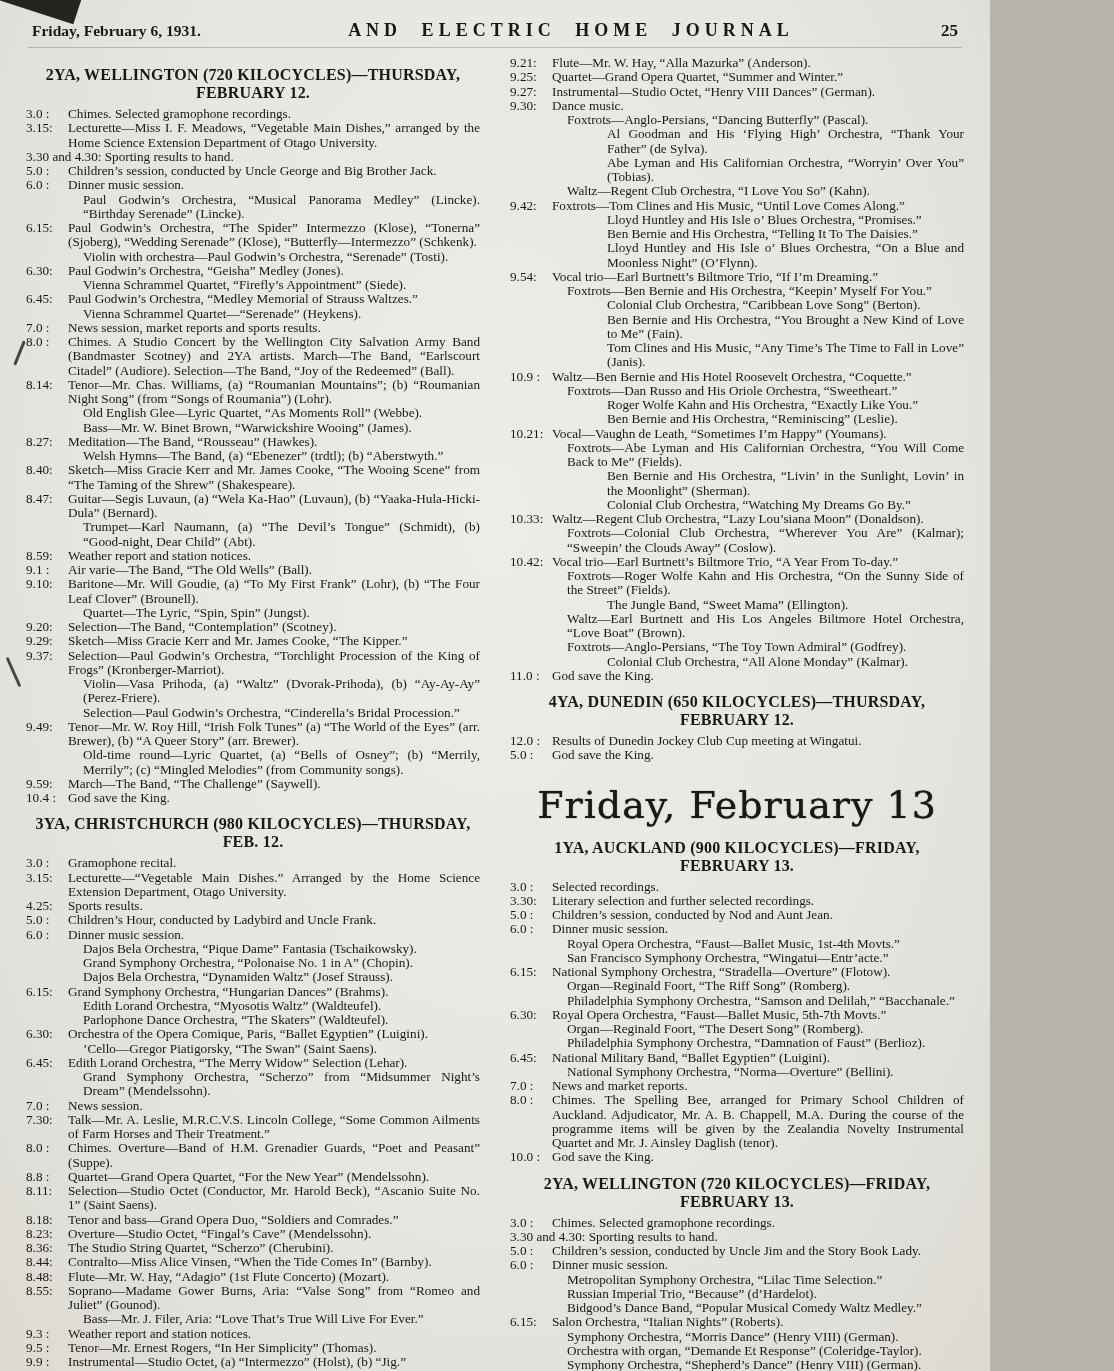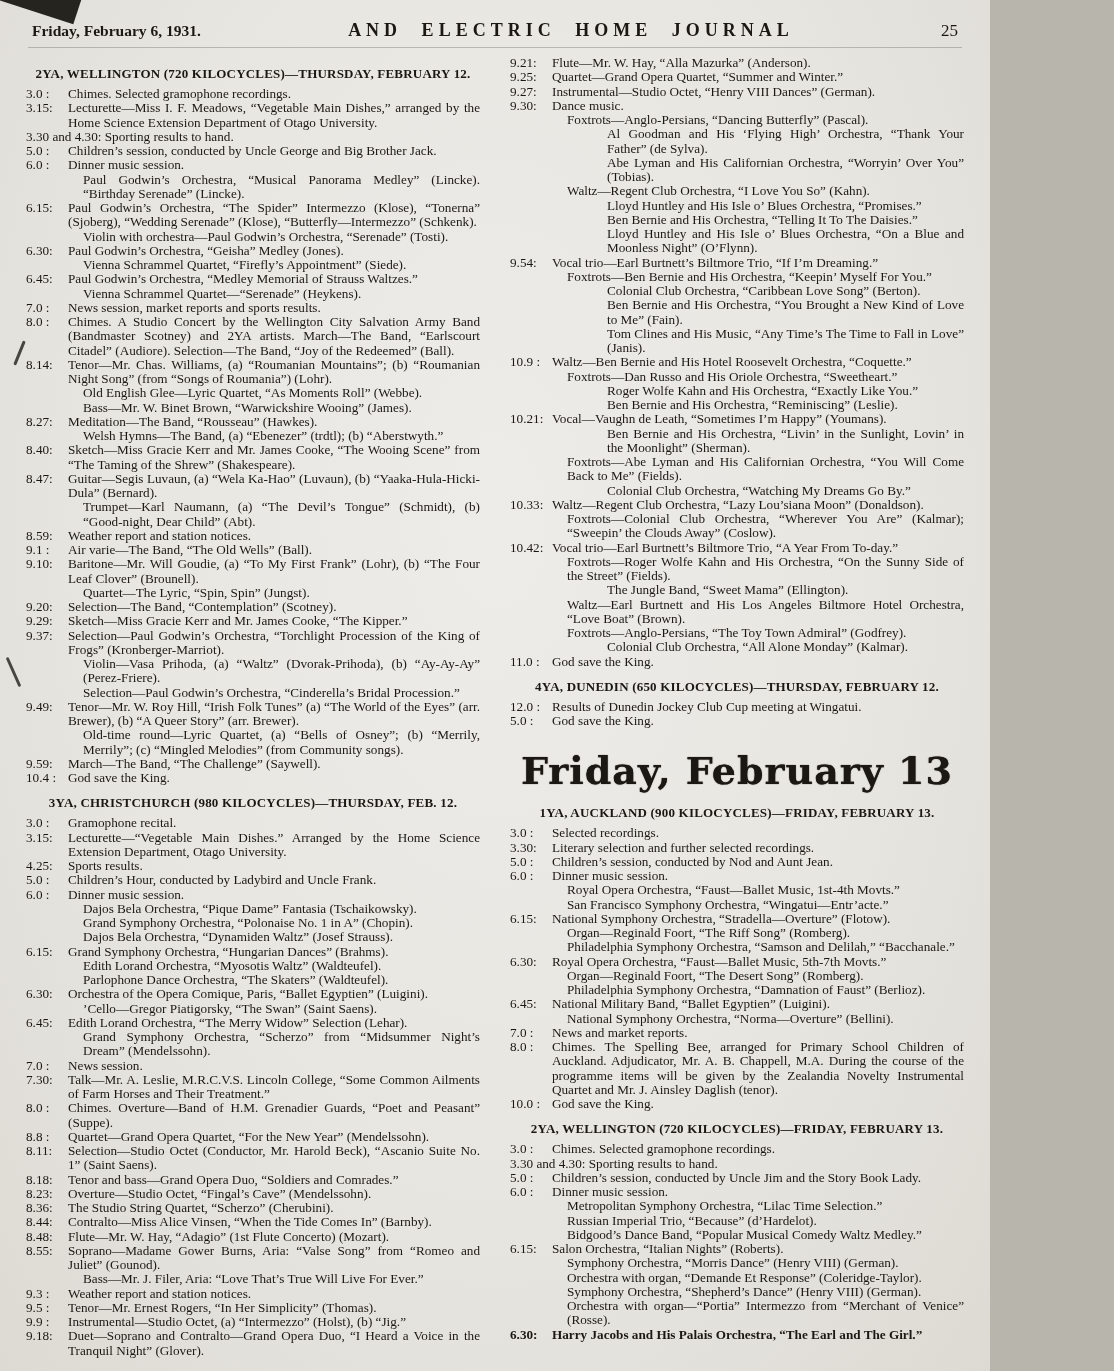--- a/index.html
+++ b/index.html
@@ -11,30 +11,30 @@
     color:#1b1814; padding:12px 26px 0;
   }
   .corner-mark { position:absolute; background:#26241f; }
   .corner-tl { left:-30px; top:-18px; width:110px; height:26px; transform:rotate(18deg); }
   .ink-slash { position:absolute; width:3px; border-radius:3px; background:#2c2a25; opacity:.85; }
   .ink-1 { left:18px; top:340px; height:26px; transform:rotate(22deg); }
   .ink-2 { left:12px; top:656px; height:32px; transform:rotate(-24deg); }
   .masthead { display:flex; align-items:baseline; justify-content:space-between; padding:8px 6px 6px; }
   .masthead .date { font-size:15.5px; font-weight:bold; }
   .masthead .journal { font-size:18px; font-weight:bold; letter-spacing:5px; word-spacing:10px; }
-  .masthead .pageno { font-size:17px; font-weight:normal; }
+  .masthead .pageno { font-size:17px; font-weight:bold; }
   .rule { border-bottom:1px solid rgba(40,38,32,.25); margin:0 2px 8px; }
   .columns { display:flex; gap:30px; }
   .col { width:516px; }
   .section-heading {
-    font-size:13px; font-weight:bold; text-align:center;
+    font-size:16px; font-weight:bold; text-align:center;
     margin:10px 0 5px; letter-spacing:.2px;
   }
   .day-heading {
-    font-family:"DejaVu Serif",serif; font-weight:bold;
+    font-family:"DejaVu Serif",serif; font-weight:normal;
     font-size:38px; text-align:center; margin:20px 0 12px; letter-spacing:1px;
     text-shadow:0 0 1px #1b1814;
   }
   .entry {
     position:relative; padding-left:42px;
     font-size:13.2px; line-height:1.08; text-align:justify;
   }
   .entry .time { position:absolute; left:0; top:0; white-space:nowrap; }
   .entry.indent-1 { padding-left:57px; }
   .entry.indent-2 { padding-left:97px; }
@@ -129,35 +129,36 @@
       </div>
     <div class="col">
         <div class="entry indent-0"><span class="time">9.21:</span><span class="text">Flute—Mr. W. Hay, “Alla Mazurka” (Anderson).</span></div>
         <div class="entry indent-0"><span class="time">9.25:</span><span class="text">Quartet—Grand Opera Quartet, “Summer and Winter.”</span></div>
         <div class="entry indent-0"><span class="time">9.27:</span><span class="text">Instrumental—Studio Octet, “Henry VIII Dances” (German).</span></div>
         <div class="entry indent-0"><span class="time">9.30:</span><span class="text">Dance music.</span></div>
         <div class="entry indent-1"><span class="text">Foxtrots—Anglo-Persians, “Dancing Butterfly” (Pascal).</span></div>
         <div class="entry indent-2"><span class="text">Al Goodman and His ‘Flying High’ Orchestra, “Thank Your Father” (de Sylva).</span></div>
         <div class="entry indent-2"><span class="text">Abe Lyman and His Californian Orchestra, “Worryin’ Over You” (Tobias).</span></div>
         <div class="entry indent-1"><span class="text">Waltz—Regent Club Orchestra, “I Love You So” (Kahn).</span></div>
+        <div class="entry indent-0"><span class="time">9.42:</span><span class="text">Foxtrots—Tom Clines and His Music, “Until Love Comes Along.”</span></div>
         <div class="entry indent-2"><span class="text">Lloyd Huntley and His Isle o’ Blues Orchestra, “Promises.”</span></div>
         <div class="entry indent-2"><span class="text">Ben Bernie and His Orchestra, “Telling It To The Daisies.”</span></div>
         <div class="entry indent-2"><span class="text">Lloyd Huntley and His Isle o’ Blues Orchestra, “On a Blue and Moonless Night” (O’Flynn).</span></div>
         <div class="entry indent-0"><span class="time">9.54:</span><span class="text">Vocal trio—Earl Burtnett’s Biltmore Trio, “If I’m Dreaming.”</span></div>
         <div class="entry indent-1"><span class="text">Foxtrots—Ben Bernie and His Orchestra, “Keepin’ Myself For You.”</span></div>
         <div class="entry indent-2"><span class="text">Colonial Club Orchestra, “Caribbean Love Song” (Berton).</span></div>
         <div class="entry indent-2"><span class="text">Ben Bernie and His Orchestra, “You Brought a New Kind of Love to Me” (Fain).</span></div>
         <div class="entry indent-2"><span class="text">Tom Clines and His Music, “Any Time’s The Time to Fall in Love” (Janis).</span></div>
         <div class="entry indent-0"><span class="time">10.9 :</span><span class="text">Waltz—Ben Bernie and His Hotel Roosevelt Orchestra, “Coquette.”</span></div>
         <div class="entry indent-1"><span class="text">Foxtrots—Dan Russo and His Oriole Orchestra, “Sweetheart.”</span></div>
         <div class="entry indent-2"><span class="text">Roger Wolfe Kahn and His Orchestra, “Exactly Like You.”</span></div>
         <div class="entry indent-2"><span class="text">Ben Bernie and His Orchestra, “Reminiscing” (Leslie).</span></div>
         <div class="entry indent-0"><span class="time">10.21:</span><span class="text">Vocal—Vaughn de Leath, “Sometimes I’m Happy” (Youmans).</span></div>
+        <div class="entry indent-1"><span class="text">Foxtrots—Abe Lyman and His Californian Orchestra, “You Will Come Back to Me” (Fields).</span></div>
         <div class="entry indent-2"><span class="text">Ben Bernie and His Orchestra, “Livin’ in the Sunlight, Lovin’ in the Moonlight” (Sherman).</span></div>
-        <div class="entry indent-1"><span class="text">Foxtrots—Abe Lyman and His Californian Orchestra, “You Will Come Back to Me” (Fields).</span></div>
         <div class="entry indent-2"><span class="text">Colonial Club Orchestra, “Watching My Dreams Go By.”</span></div>
         <div class="entry indent-0"><span class="time">10.33:</span><span class="text">Waltz—Regent Club Orchestra, “Lazy Lou’siana Moon” (Donaldson).</span></div>
         <div class="entry indent-1"><span class="text">Foxtrots—Colonial Club Orchestra, “Wherever You Are” (Kalmar); “Sweepin’ the Clouds Away” (Coslow).</span></div>
         <div class="entry indent-0"><span class="time">10.42:</span><span class="text">Vocal trio—Earl Burtnett’s Biltmore Trio, “A Year From To-day.”</span></div>
         <div class="entry indent-1"><span class="text">Foxtrots—Roger Wolfe Kahn and His Orchestra, “On the Sunny Side of the Street” (Fields).</span></div>
         <div class="entry indent-2"><span class="text">The Jungle Band, “Sweet Mama” (Ellington).</span></div>
         <div class="entry indent-1"><span class="text">Waltz—Earl Burtnett and His Los Angeles Biltmore Hotel Orchestra, “Love Boat” (Brown).</span></div>
         <div class="entry indent-1"><span class="text">Foxtrots—Anglo-Persians, “The Toy Town Admiral” (Godfrey).</span></div>
         <div class="entry indent-2"><span class="text">Colonial Club Orchestra, “All Alone Monday” (Kalmar).</span></div>
         <div class="entry indent-0"><span class="time">11.0 :</span><span class="text">God save the King.</span></div>

